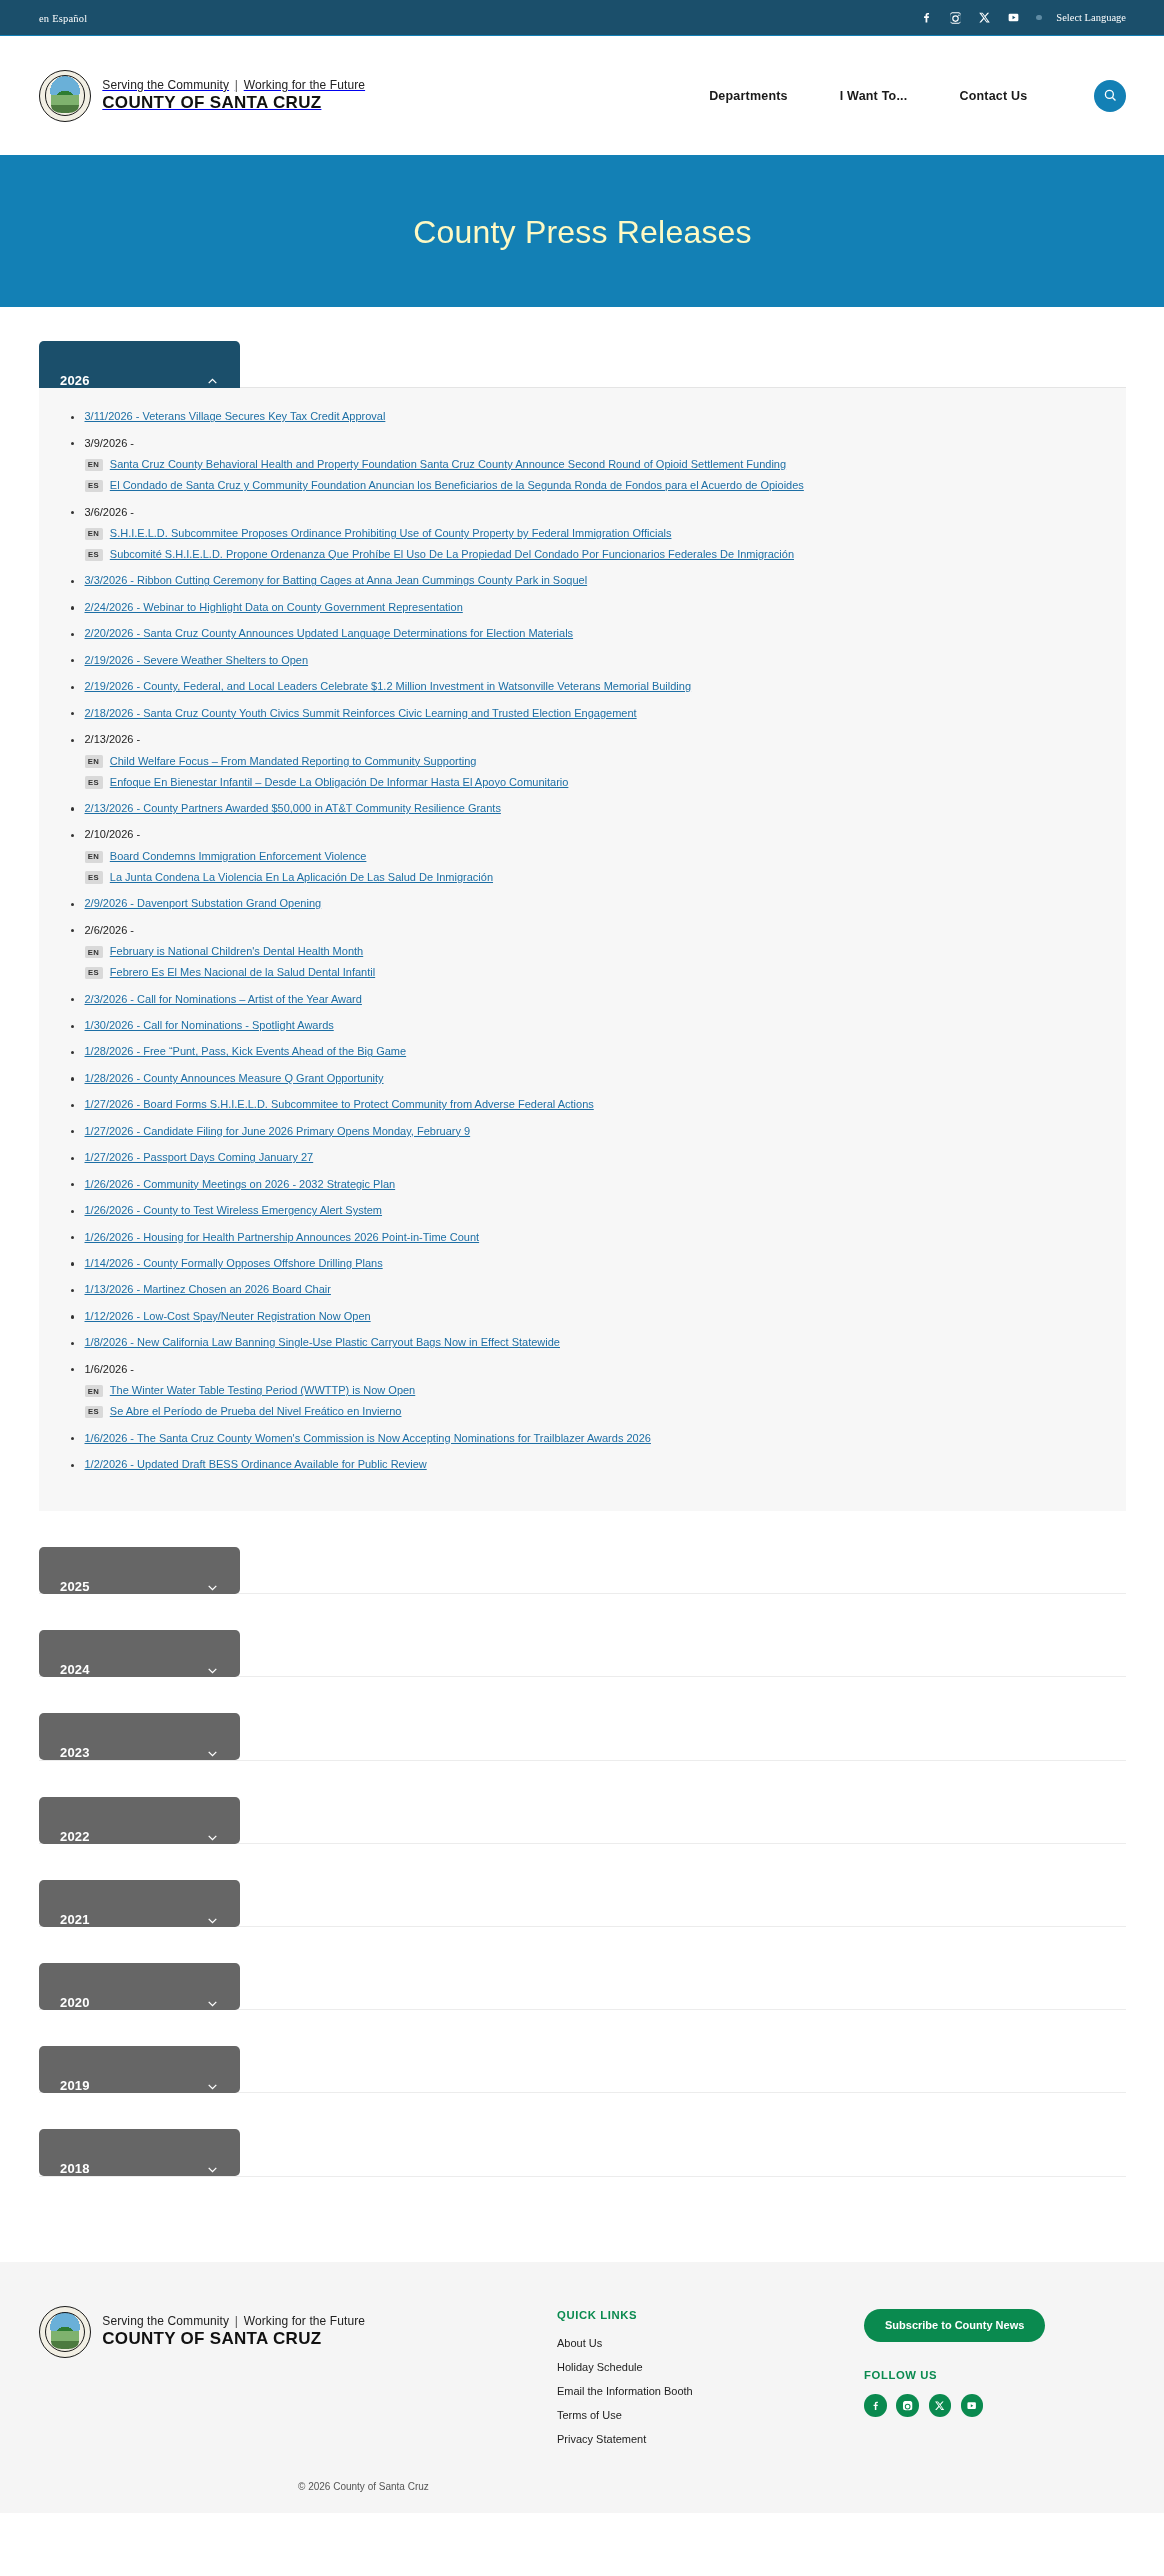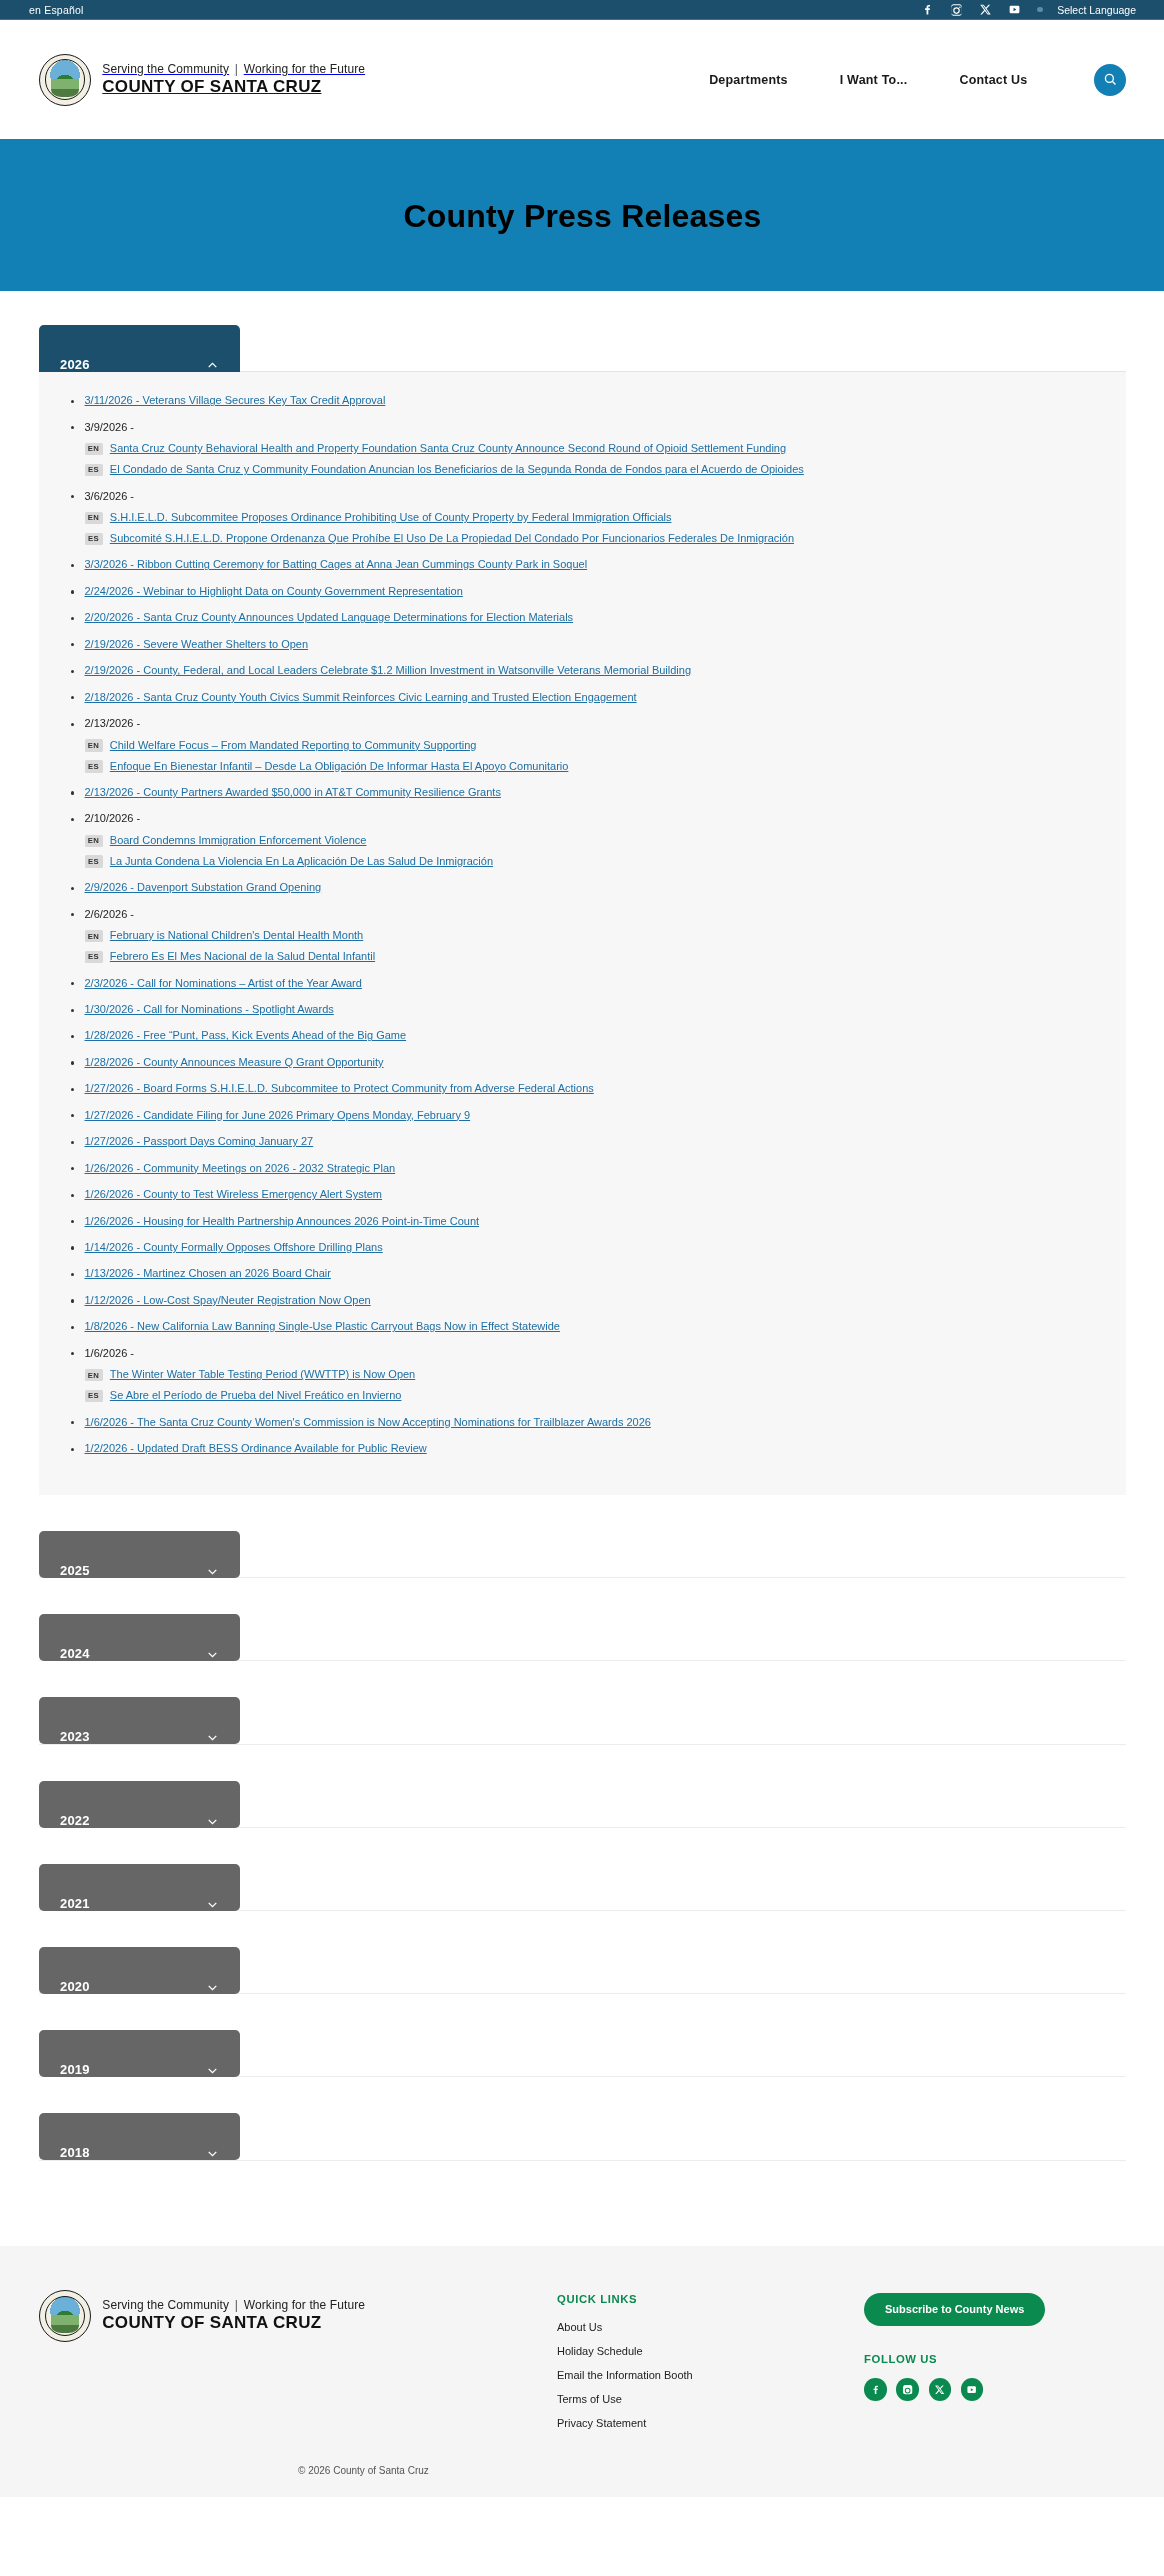--- a/index.html
+++ b/index.html
@@ -5,26 +5,27 @@
   * { box-sizing: border-box; margin: 0; padding: 0; }
   html, body {
     width: 1165px;
     background: #ffffff;
     font-family: "Liberation Sans", sans-serif;
     color: #222;
   }
 
   
   .topbar {
-    height: 20px;
+    height: 36px;
     background: #1b4f6b;
     display: flex;
     align-items: center;
-    padding: 0 29px;
+    padding: 0 39px;
     border-bottom: 1.6px solid #1380b5;
+    font-family: Liberation Serif, serif;
   }
   .topbar-left { flex: 0 0 auto; }
   .es-link {
     color: #ffffff;
     font-size: 10.5px;
     text-decoration: none;
     letter-spacing: 0.2px;
   }
   .topbar-right {
     margin-left: auto;
@@ -124,23 +125,23 @@
 
   
   .banner {
     background: #1380b5;
     height: 150px;
     display: flex;
     align-items: center;
     justify-content: center;
   }
   .banner h1 {
-    color: #000000;
+    color: #fef9c3;
     font-size: 32px;
-    font-weight: 700;
+    font-weight: 400;
     letter-spacing: 0.2px;
   }
 
   
   .content {
     padding: 34px 39px 49px 39px;
   }
   .accordion-group { width: 100%; }
 
   .acc-item { position: relative; margin-bottom: 0; }

